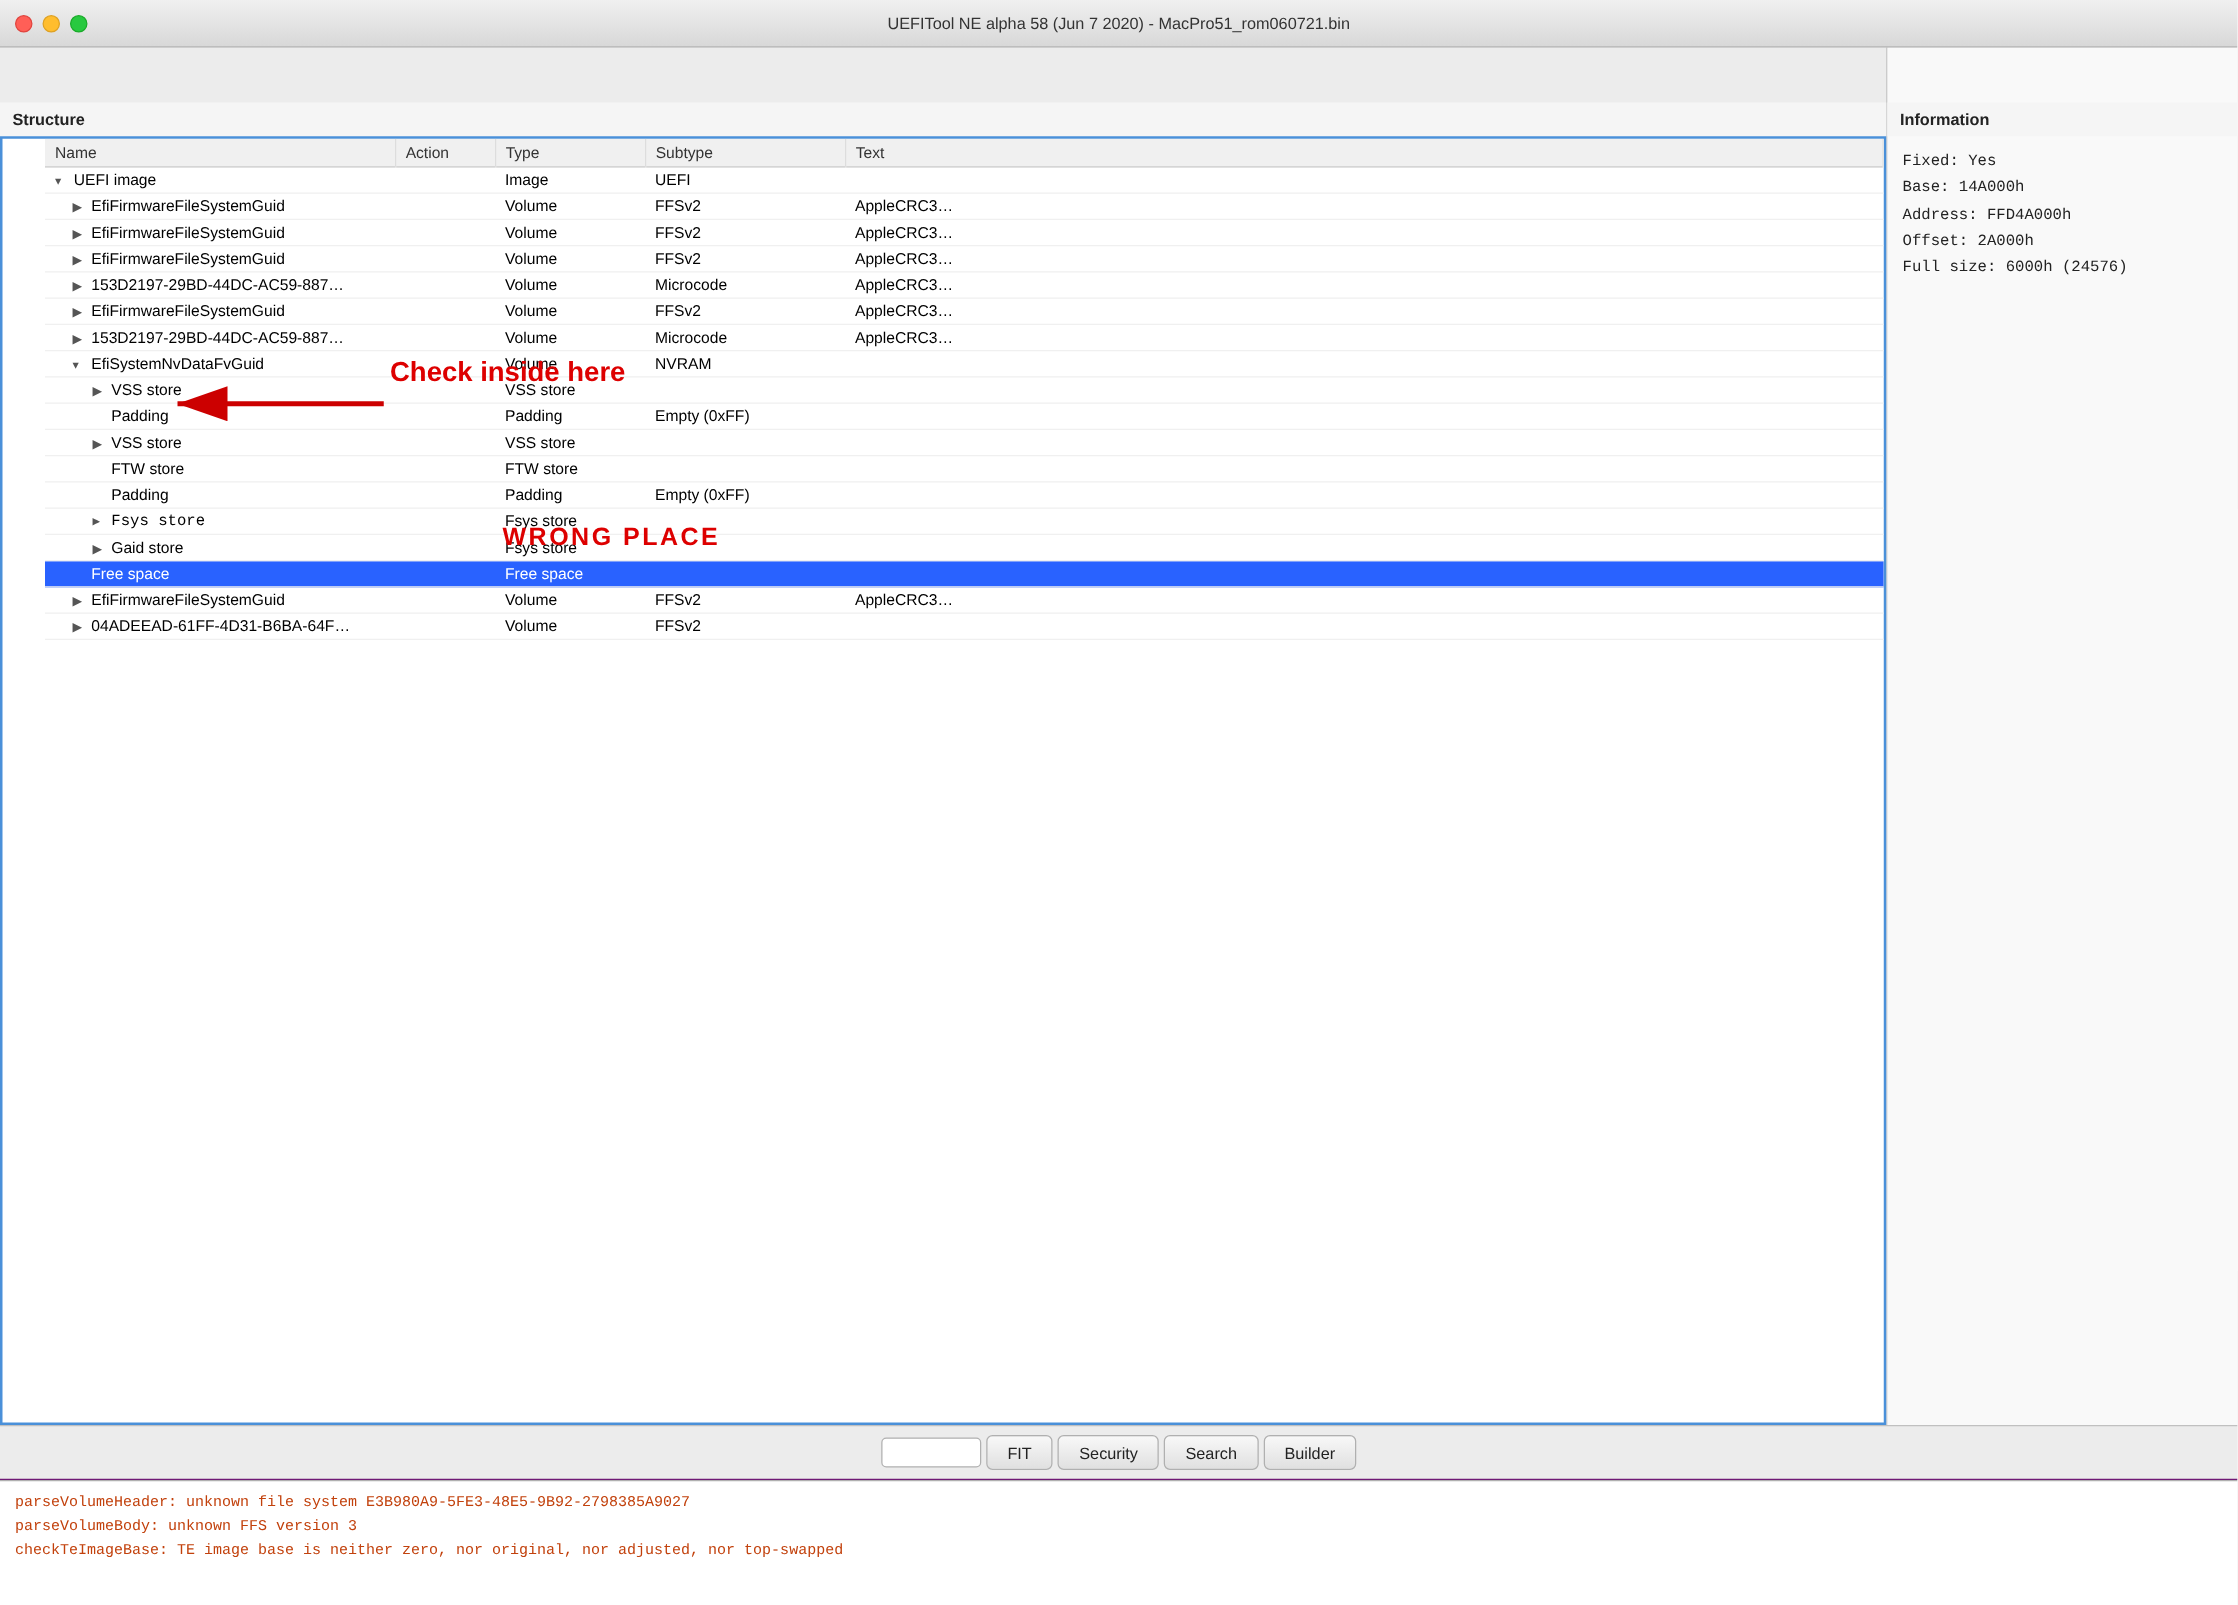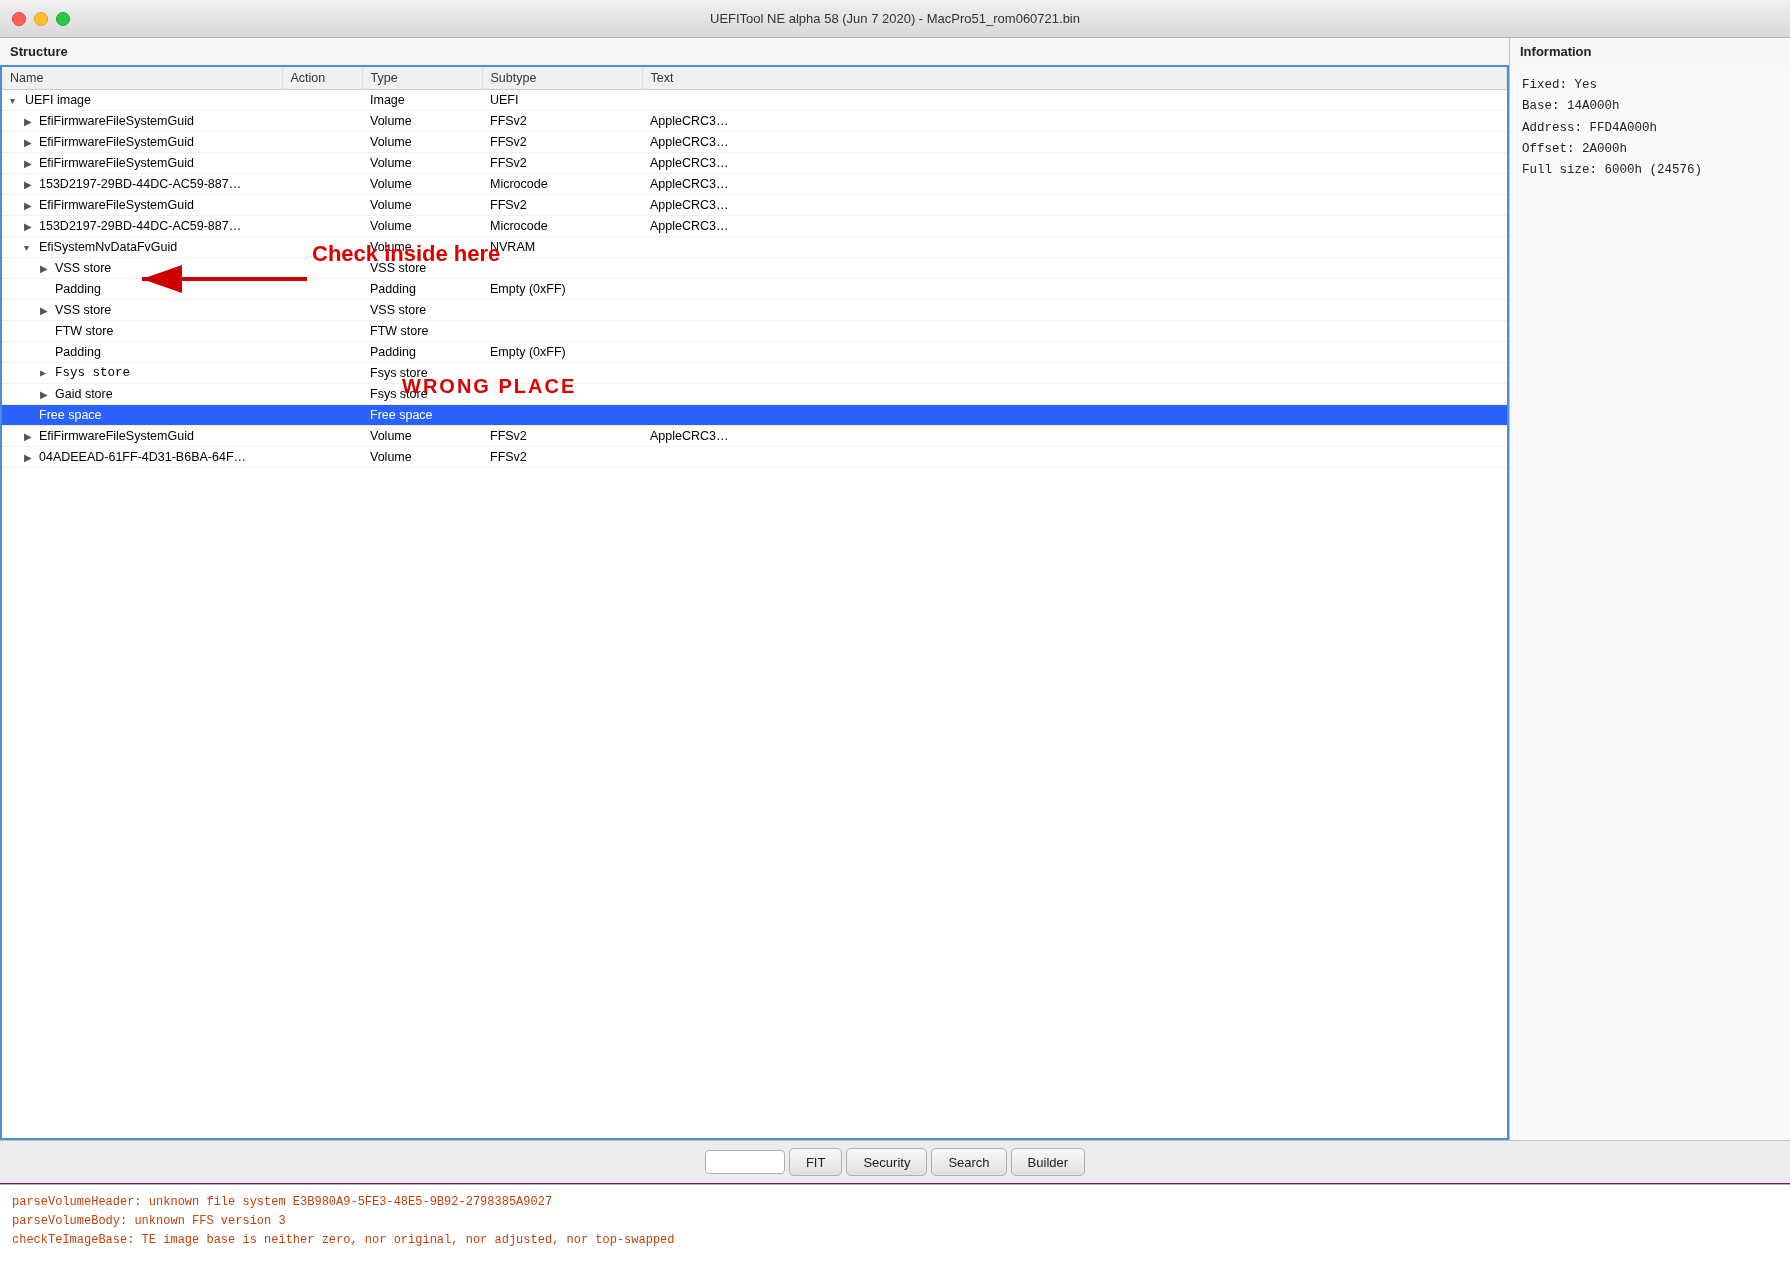--- a/index.html
+++ b/index.html
@@ -60,29 +60,31 @@
       flex-direction: column;
       border-right: 1px solid #c0c0c0;
       min-width: 0;
     }
     .panel-header {
       padding: 6px 10px;
       font-weight: 600;
       font-size: 13px;
       color: #222;
       background: #f5f5f5;
+      margin-top: 44px;
     }
 
     .tree-container {
       flex: 1;
       overflow: auto;
       border: 2px solid #4a90d9;
       margin: 0;
       background: #fff;
       position: relative;
+      padding-left: 34px;
     }
 
     table.tree-table {
       width: 100%;
       border-collapse: collapse;
       font-size: 12.5px;
     }
     table.tree-table thead tr {
       background: #f0f0f0;
       border-bottom: 1px solid #ccc;

